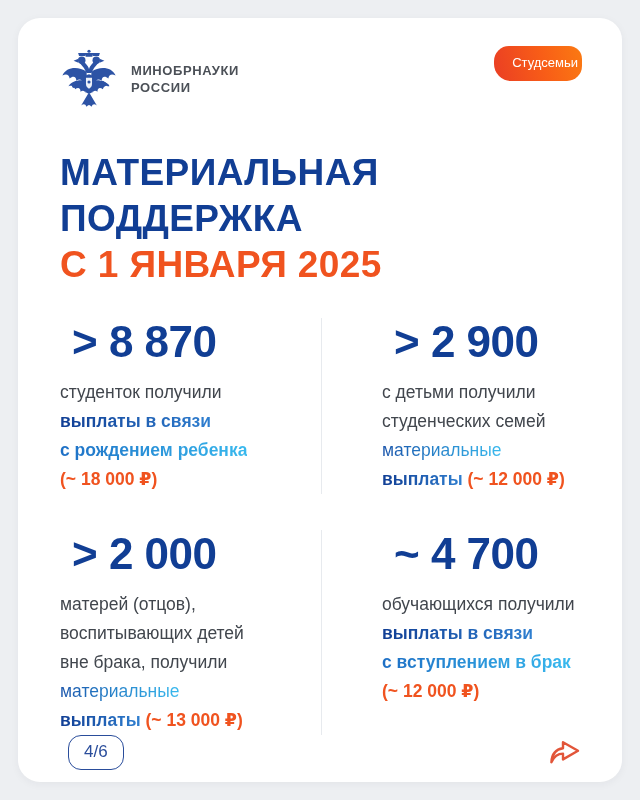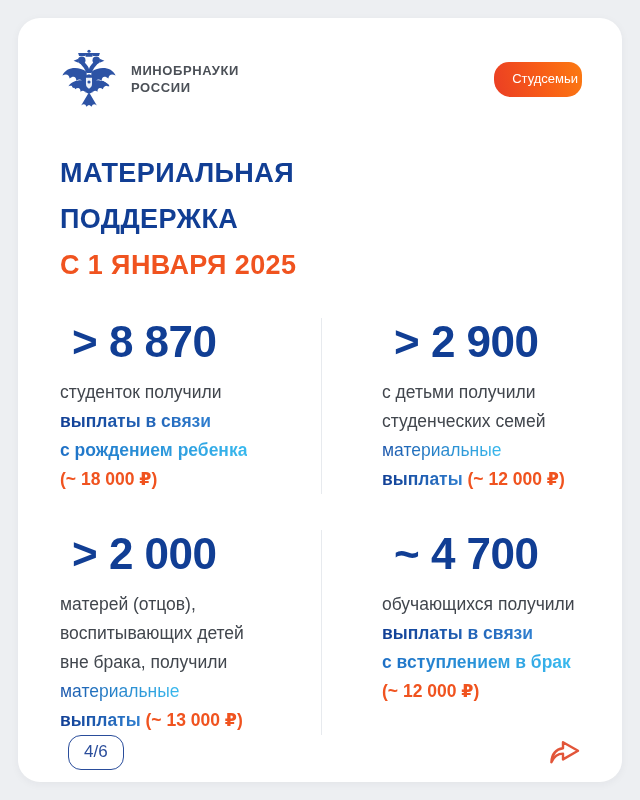--- a/index.html
+++ b/index.html
@@ -15,37 +15,37 @@
     width:604px;height:764px;
     margin:18px auto;
     background:#ffffff;
     border-radius:22px;
     box-shadow:0 2px 8px rgba(30,40,60,.05);
     box-sizing:border-box;
     padding:28px 40px 40px 42px;
     display:flex;flex-direction:column;
   }
   
-  .header{display:flex;align-items:center;justify-content:space-between;}
+  .header{display:flex;align-items:flex-start;justify-content:space-between;}
   .brand{display:flex;align-items:center;gap:13px;}
   .emblem{width:58px;height:66px;flex:0 0 auto;}
   .org{
     color:#4b5057;font-size:13px;font-weight:700;
     letter-spacing:.6px;line-height:17px;text-transform:uppercase;
   }
   .badge{
     display:inline-block;
     background:linear-gradient(75deg,#ea3e24 0%,#f85d17 55%,#fb7a12 100%);
     color:#ffffff;font-size:13px;font-weight:400;
     padding:8px 4px 9px 18px;
     border-radius:15px 13px 15px 17px;
     line-height:18px;
   }
   
-  .title{margin-top:38px;font-weight:700;font-size:27px;line-height:46px;letter-spacing:.4px;}
+  .title{margin-top:38px;font-weight:700;font-size:37px;line-height:46px;letter-spacing:.4px;}
   .title .t-blue{color:#113e94;}
   .title .t-orange{color:#f0531f;}
   
   .stats{
     margin-top:30px;
     display:grid;
     grid-template-columns:1fr 1fr;
     row-gap:36px;
   }
   .stat{box-sizing:border-box;padding-right:14px;}

